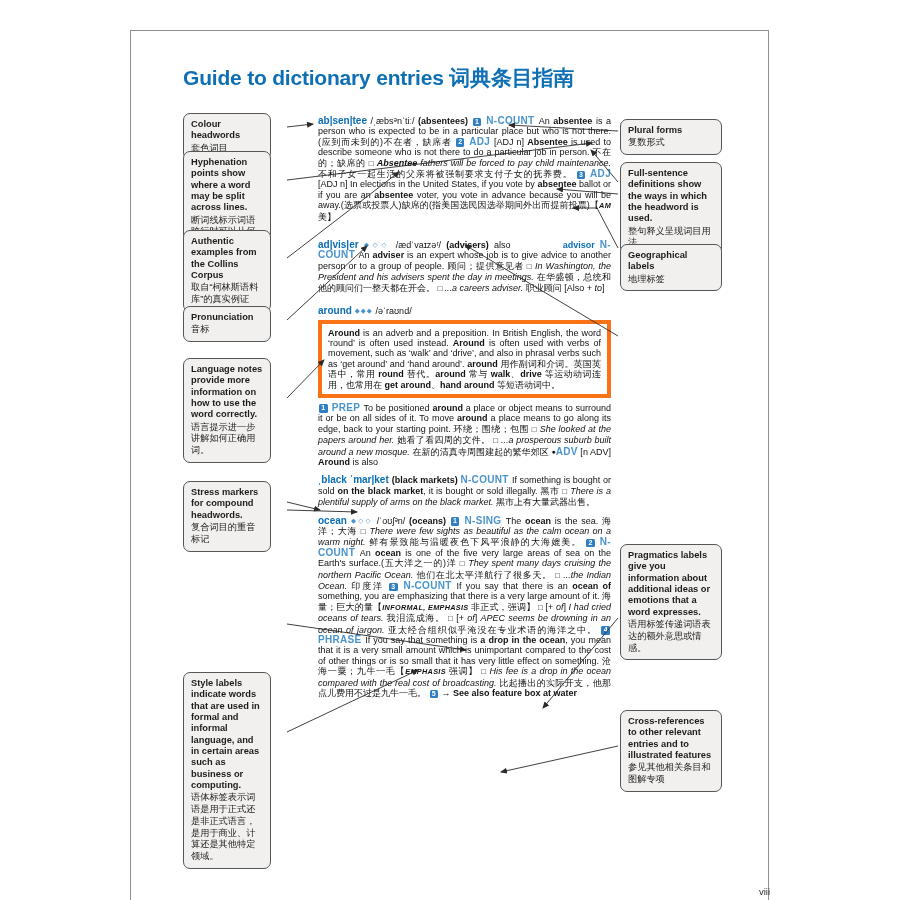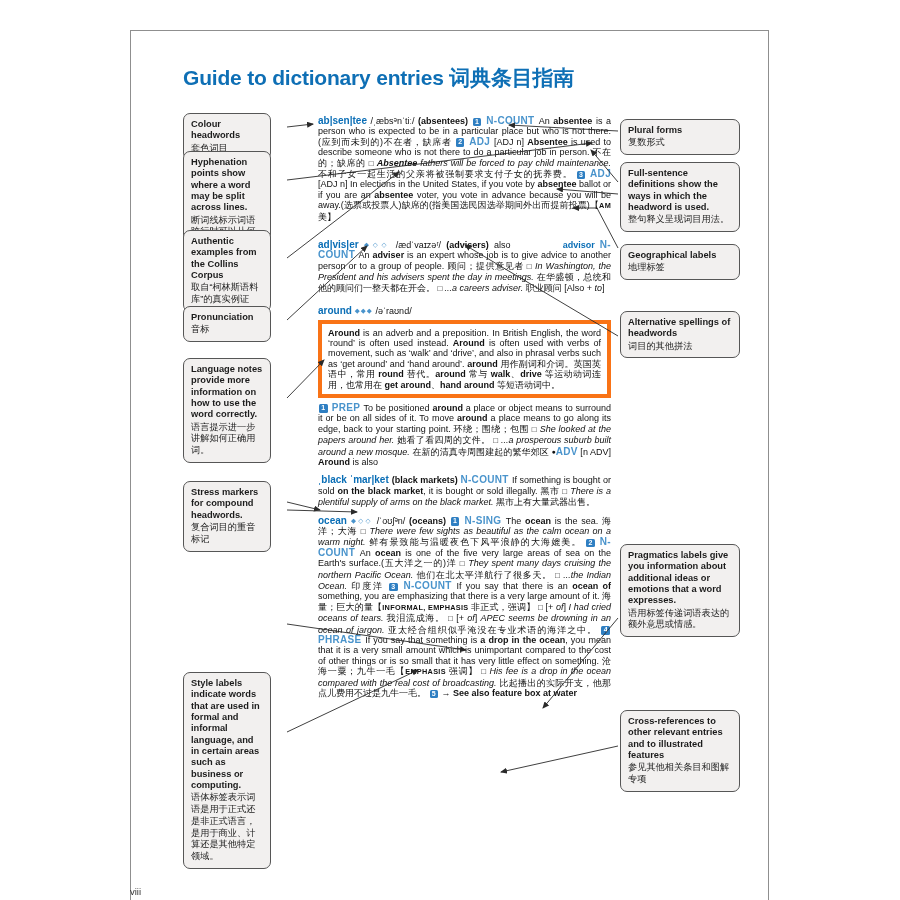--- a/index.html
+++ b/index.html
@@ -2,37 +2,37 @@
 <html><head>
 <meta charset="utf-8">
 <style>
   html,body{margin:0;padding:0;background:#fff;}
   body{width:900px;height:900px;font-family:"Liberation Sans",sans-serif;}
   .canvas{position:relative;width:900px;height:900px;overflow:hidden;background:#fff;margin-top:20px;}
   .page{position:absolute;left:130px;top:10px;width:639px;height:880px;border:1px solid #8f8f8f;background:#fff;box-sizing:border-box;}
   .title{position:absolute;left:183px;top:44px;margin:0;font-size:21px;font-weight:bold;color:#0e6fb5;letter-spacing:-0.2px;white-space:nowrap;}
   .box{position:absolute;background:#f2f0ef;border:1px solid #565656;border-radius:7px;padding:5px 7px;box-sizing:border-box;color:#1c1c1c;}
   .box.left{left:183px;width:88px;}
-  .box.right{left:620px;width:120px;}
+  .box.right{left:620px;width:102px;}
   .box-en{font-weight:bold;font-size:9.3px;line-height:1.22;}
   .box-zh{font-size:9.2px;line-height:1.28;margin-top:1px;}
   .main-col{position:absolute;left:318px;top:96px;width:293px;font-size:9px;line-height:10.4px;color:#111;text-align:justify;}
   .entry{margin:0;}
   .note-box{border:4px solid #f97316;padding:4px 6px;margin:2px 0 5px 0;text-align:justify;}
-  .pagenum{position:absolute;left:130px;top:866px;width:640px;text-align:left;font-size:9.5px;color:#333;}
+  .pagenum{position:absolute;left:130px;top:866px;width:640px;text-align:right;font-size:9.5px;color:#333;}
   svg.connectors{position:absolute;left:0;top:0;pointer-events:none;}
   
   .s-hw{color:#0a6eb6;font-weight:bold;font-size:10px;}
   .s-hwi{color:#0a6eb6;font-weight:bold;padding-left:47px;}
   .s-freq{color:#4a94cc;font-size:6.5px;letter-spacing:1px;vertical-align:1px;}
   .s-b{font-weight:bold;}
   .s-i{font-style:italic;}
   .s-bi{font-weight:bold;font-style:italic;}
   .s-lb{color:#4a94cc;font-size:10px;font-weight:bold;letter-spacing:0.3px;}
-  .s-sc{font-size:7.3px;font-weight:bold;letter-spacing:0.3px;}
+  .s-sc{font-size:7.3px;font-weight:bold;letter-spacing:0.3px;font-style:italic;}
   .s-num{display:inline-block;background:#2f7fc2;color:#fff;font-size:7px;font-weight:bold;width:8.5px;height:8.5px;line-height:8.5px;text-align:center;border-radius:1.5px;vertical-align:0.5px;margin:0 1px;}
   .s-sqm{font-size:8px;}
   .s-dot{font-size:7px;vertical-align:1px;}
 </style>
 </head>
 <body>
 
 <div class="canvas">
   <div class="page"></div>
 
@@ -72,24 +72,20 @@
     <div class="box-zh">复数形式</div>
   </div>
   <div class="box right" style="top:142px">
     <div class="box-en">Full-sentence definitions show the ways in which the headword is used.</div>
     <div class="box-zh">整句释义呈现词目用法。</div>
   </div>
   <div class="box right" style="top:224px">
     <div class="box-en">Geographical labels</div>
     <div class="box-zh">地理标签</div>
   </div>
-  <div class="box right" style="top:291px">
-    <div class="box-en">Alternative spellings of headwords</div>
-    <div class="box-zh">词目的其他拼法</div>
-  </div>
   <div class="box right" style="top:524px">
     <div class="box-en">Pragmatics labels give you information about additional ideas or emotions that a word expresses.</div>
     <div class="box-zh">语用标签传递词语表达的额外意思或情感。</div>
   </div>
   <div class="box right" style="top:690px">
     <div class="box-en">Cross-references to other relevant entries and to illustrated features</div>
     <div class="box-zh">参见其他相关条目和图解专项</div>
   </div>
 
   <div class="main-col">

